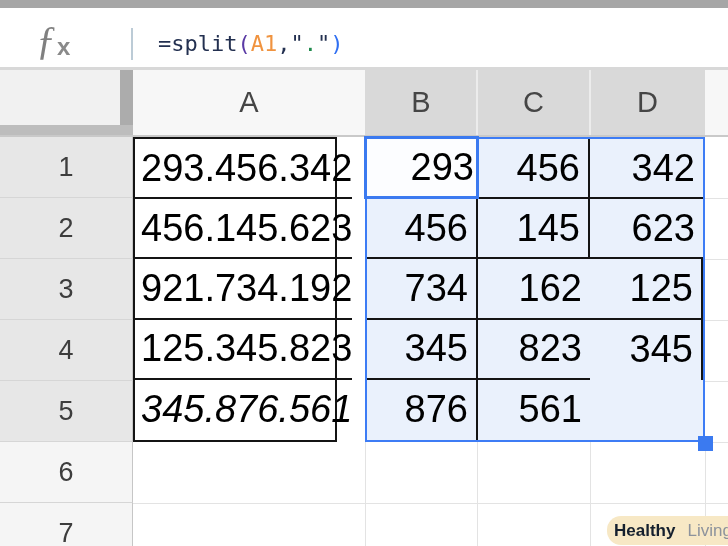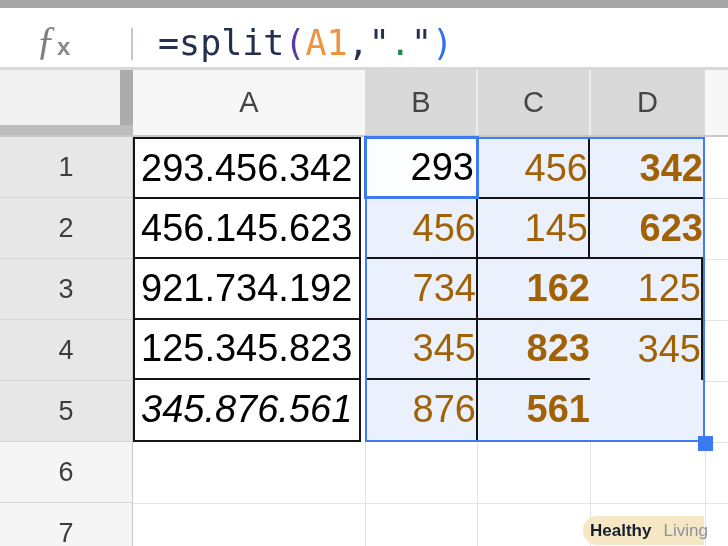--- a/index.html
+++ b/index.html
@@ -17,21 +17,21 @@
   .fx-icon {
     position:absolute; left:36px; top:10px; width:60px; height:44px;
     color:#808080; font-style:italic; font-family:"Liberation Serif", serif;
     display:flex; align-items:center;
   }
   .fx-f { font-size:40px; line-height:1; }
   .fx-x { font-size:24px; line-height:1; margin-top:14px; margin-left:1px; font-family:"Liberation Sans",sans-serif; font-style:normal; font-weight:bold; color:#8a8a8a;}
   .fb-divider { position:absolute; left:131px; top:20px; width:2px; height:32px; background:#bccbd6; }
   .formula-input {
     position:absolute; left:158px; top:8px; height:54px; display:flex; align-items:center;
-    font-family:"DejaVu Sans Mono", monospace; font-size:35px; letter-spacing:0px; white-space:pre;
+    font-family:"DejaVu Sans Mono", monospace; font-size:22px; letter-spacing:0px; white-space:pre;
   }
   
   .hdr { position:absolute; top:70px; height:65px; display:flex; align-items:center; justify-content:center;
          font-size:29px; color:#454545; }
   .corner { position:absolute; left:0; top:70px; width:133px; height:65px; background:#f1f1f1; }
   .corner .strip-r { position:absolute; right:0; top:0; width:13px; height:100%; background:#acacac; }
   .corner .strip-b { position:absolute; left:0; bottom:0; width:100%; height:10px; background:#bdbdbd; }
   .hdr-a { left:133px; width:232px; background:#f7f7f7; }
   .hdr-b { left:365px; width:112px; background:#d9d9d9; }
   .hdr-c { left:477px; width:113px; background:#d9d9d9; }
@@ -42,55 +42,55 @@
   
   .rowhdrs { position:absolute; left:0; top:137px; width:133px; }
   .rowhdr {
     width:133px; height:61px; display:flex; align-items:center; justify-content:center;
     font-size:27px; color:#3d3d3d; border-bottom:1px solid #d6d6d6; border-right:1px solid #c6c6c6;
   }
   .rowhdr.sel { background:#e7e7e7; }
   .rowhdr.unsel { background:#f5f5f5; }
   
   .tableA {
-    position:absolute; left:133px; top:137px; width:228px; height:305px;
+    position:absolute; left:133px; top:137px; width:204px; height:305px;
     background:#fff; border:2px solid #141414;
     display:grid; grid-template-rows:repeat(5,1fr);
   }
   .cellA {
     display:flex; align-items:center; padding-left:6px;
     font-size:38px; color:#000; border-bottom:2px solid #141414;
   }
   .cellA:last-child { border-bottom:none;font-style:italic; }
   
   .selblock {
     position:absolute; left:365px; top:137px; width:340px; height:305px;
     background:#eaf1fc; border:2px solid #3d7cf5;
     display:grid; grid-template-columns:111px 112px 113px; grid-template-rows:repeat(5,1fr);
   }
   .selcell {
-    display:flex; align-items:center; justify-content:flex-end; 
-    font-size:38px; color:#a16207;
+    display:flex; align-items:center; justify-content:flex-end; padding-right:8px;
+    font-size:38px; color:#000000;
     border-right:2px solid #141414; border-bottom:2px solid #141414;
   }
-  .selcell.lastcol { border-right:none;font-weight:bold; }
+  .selcell.lastcol { border-right:none; }
   .selcell.lastrow { border-bottom:none; }
   .active-cell {
     position:absolute; left:364px; top:136px; width:115px; height:63px;
     background:#fcfdff; border:3px solid #3b7af0;
     display:flex; align-items:center; justify-content:flex-end; padding-right:2px;
     font-size:38px; color:#000;
   }
   .fill-handle { position:absolute; left:698px; top:436px; width:15px; height:15px; background:#3b7af0; z-index:5; }
   
   .vline { position:absolute; width:1px; background:#e3e3e3; }
   .hline { position:absolute; height:1px; background:#e3e3e3; }
   
   .watermark {
-    position:absolute; left:583px; top:516px; width:121px; height:29px;
+    position:absolute; left:607px; top:516px; width:121px; height:29px;
     background:#f7e8c5; border-radius:14px 0 0 14px;
     display:flex; align-items:center; padding-left:5px; z-index:6;text-align:right;
   }
   .wm-bold { font-size:17px; font-weight:bold; color:#15202e; margin-left:2px; }
   .wm-light { font-size:17px; color:#8d939c; margin-left:12px; }
 </style>
 </head>
 <body>
 
 <div class="screen">

